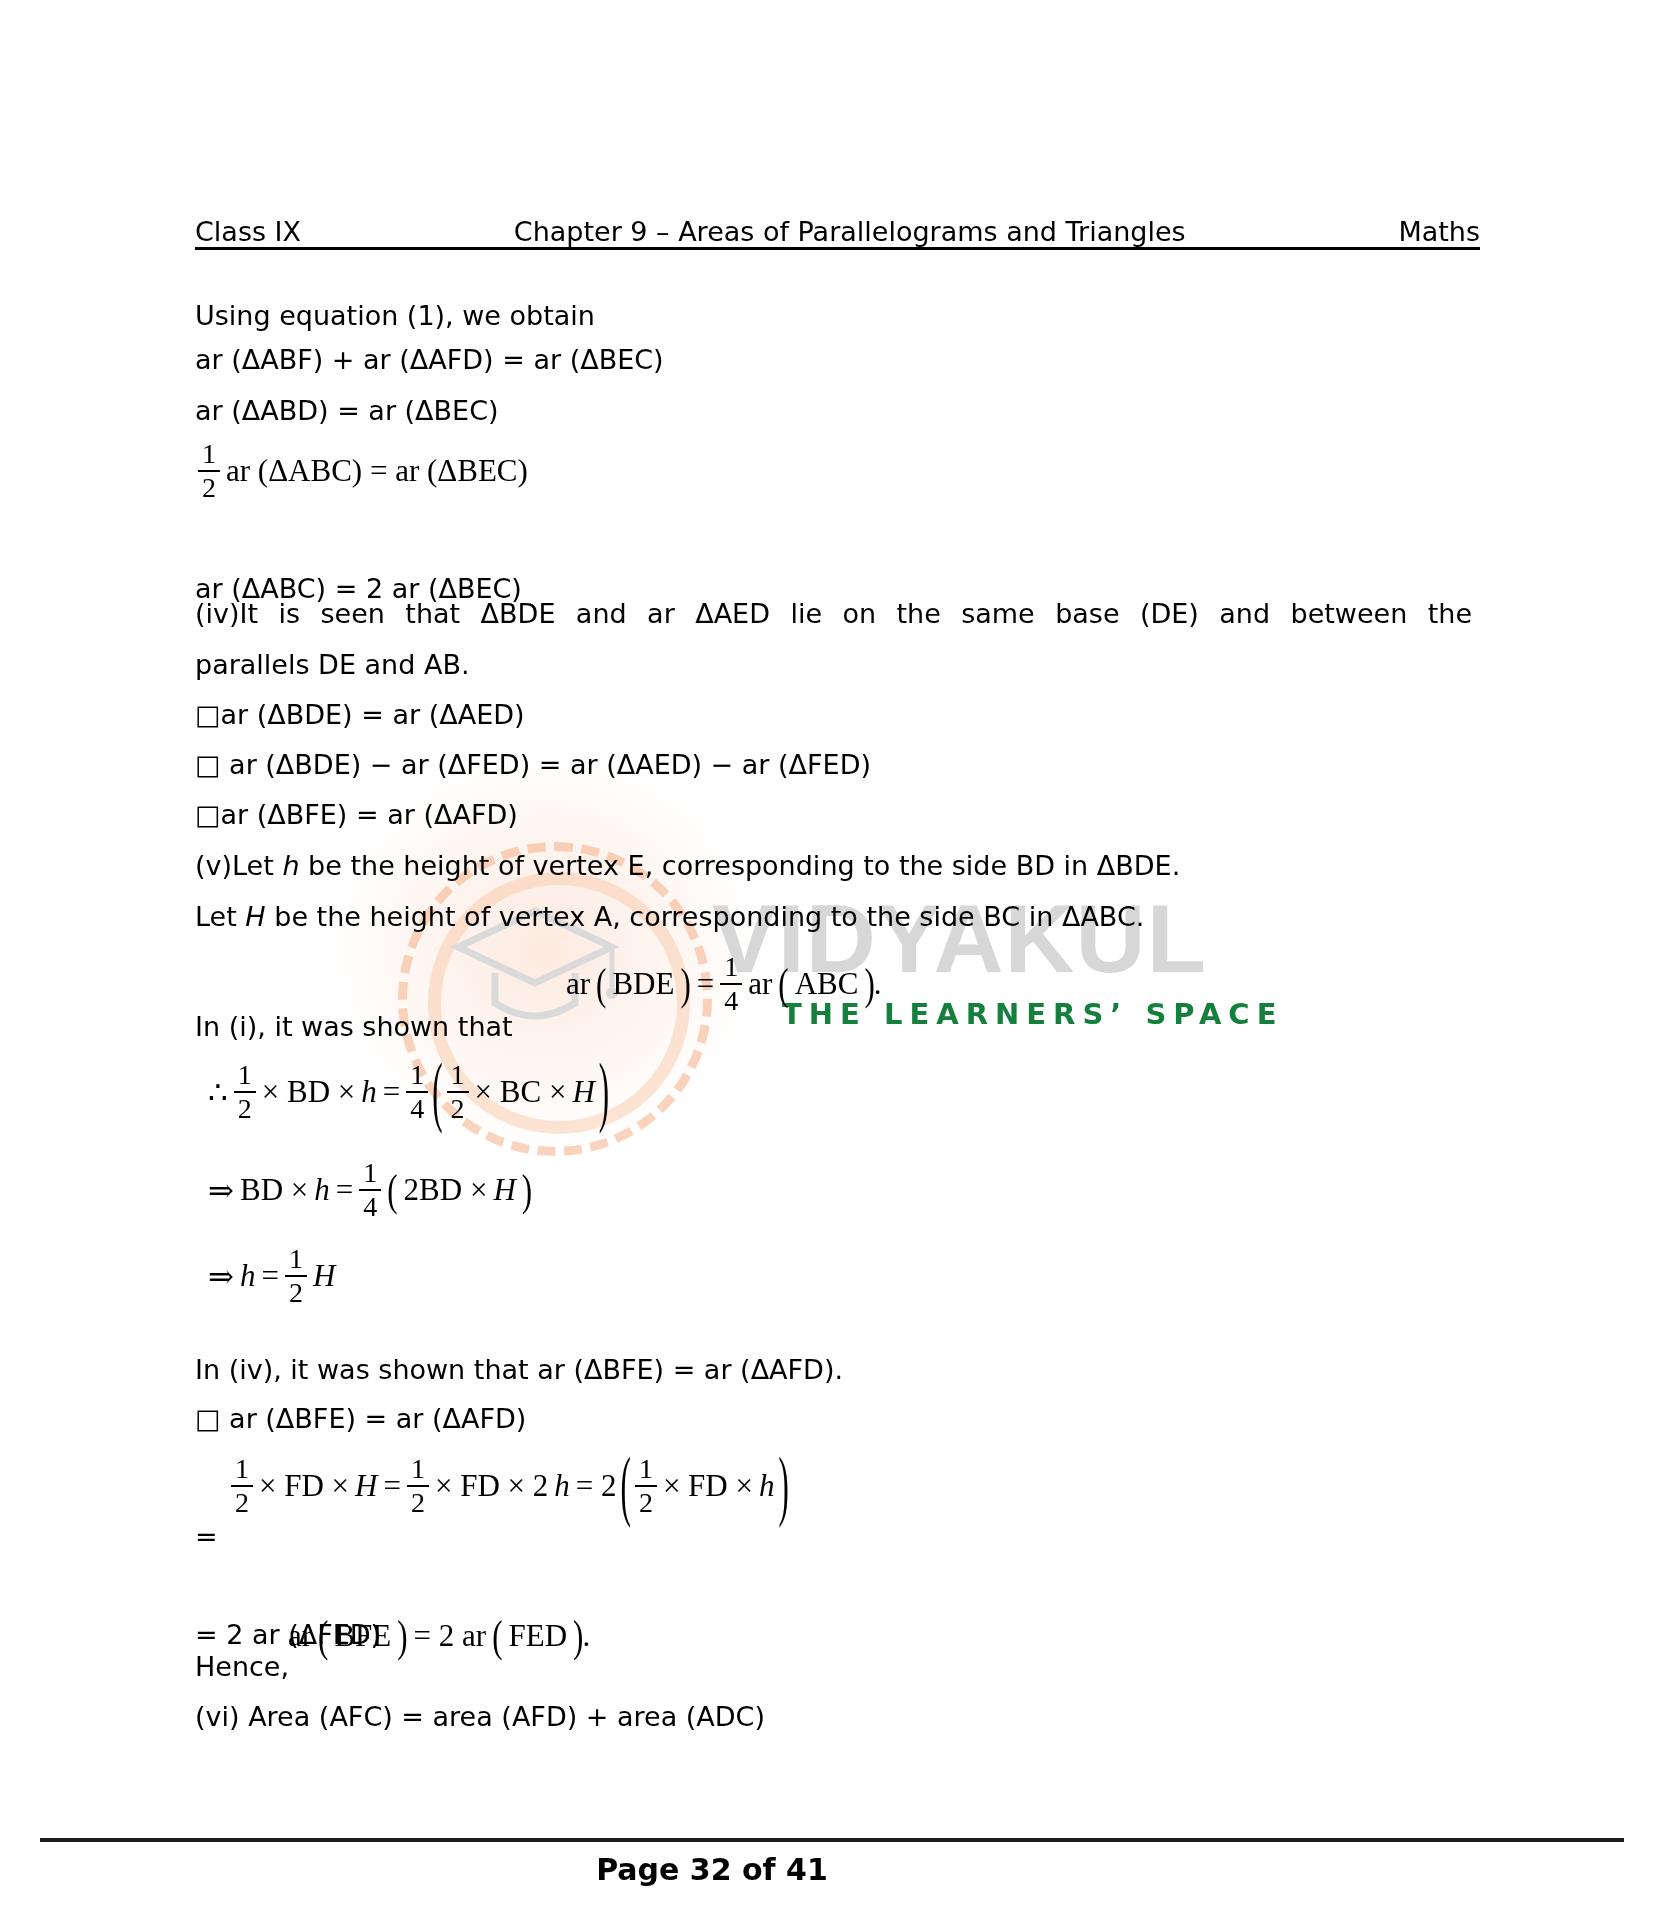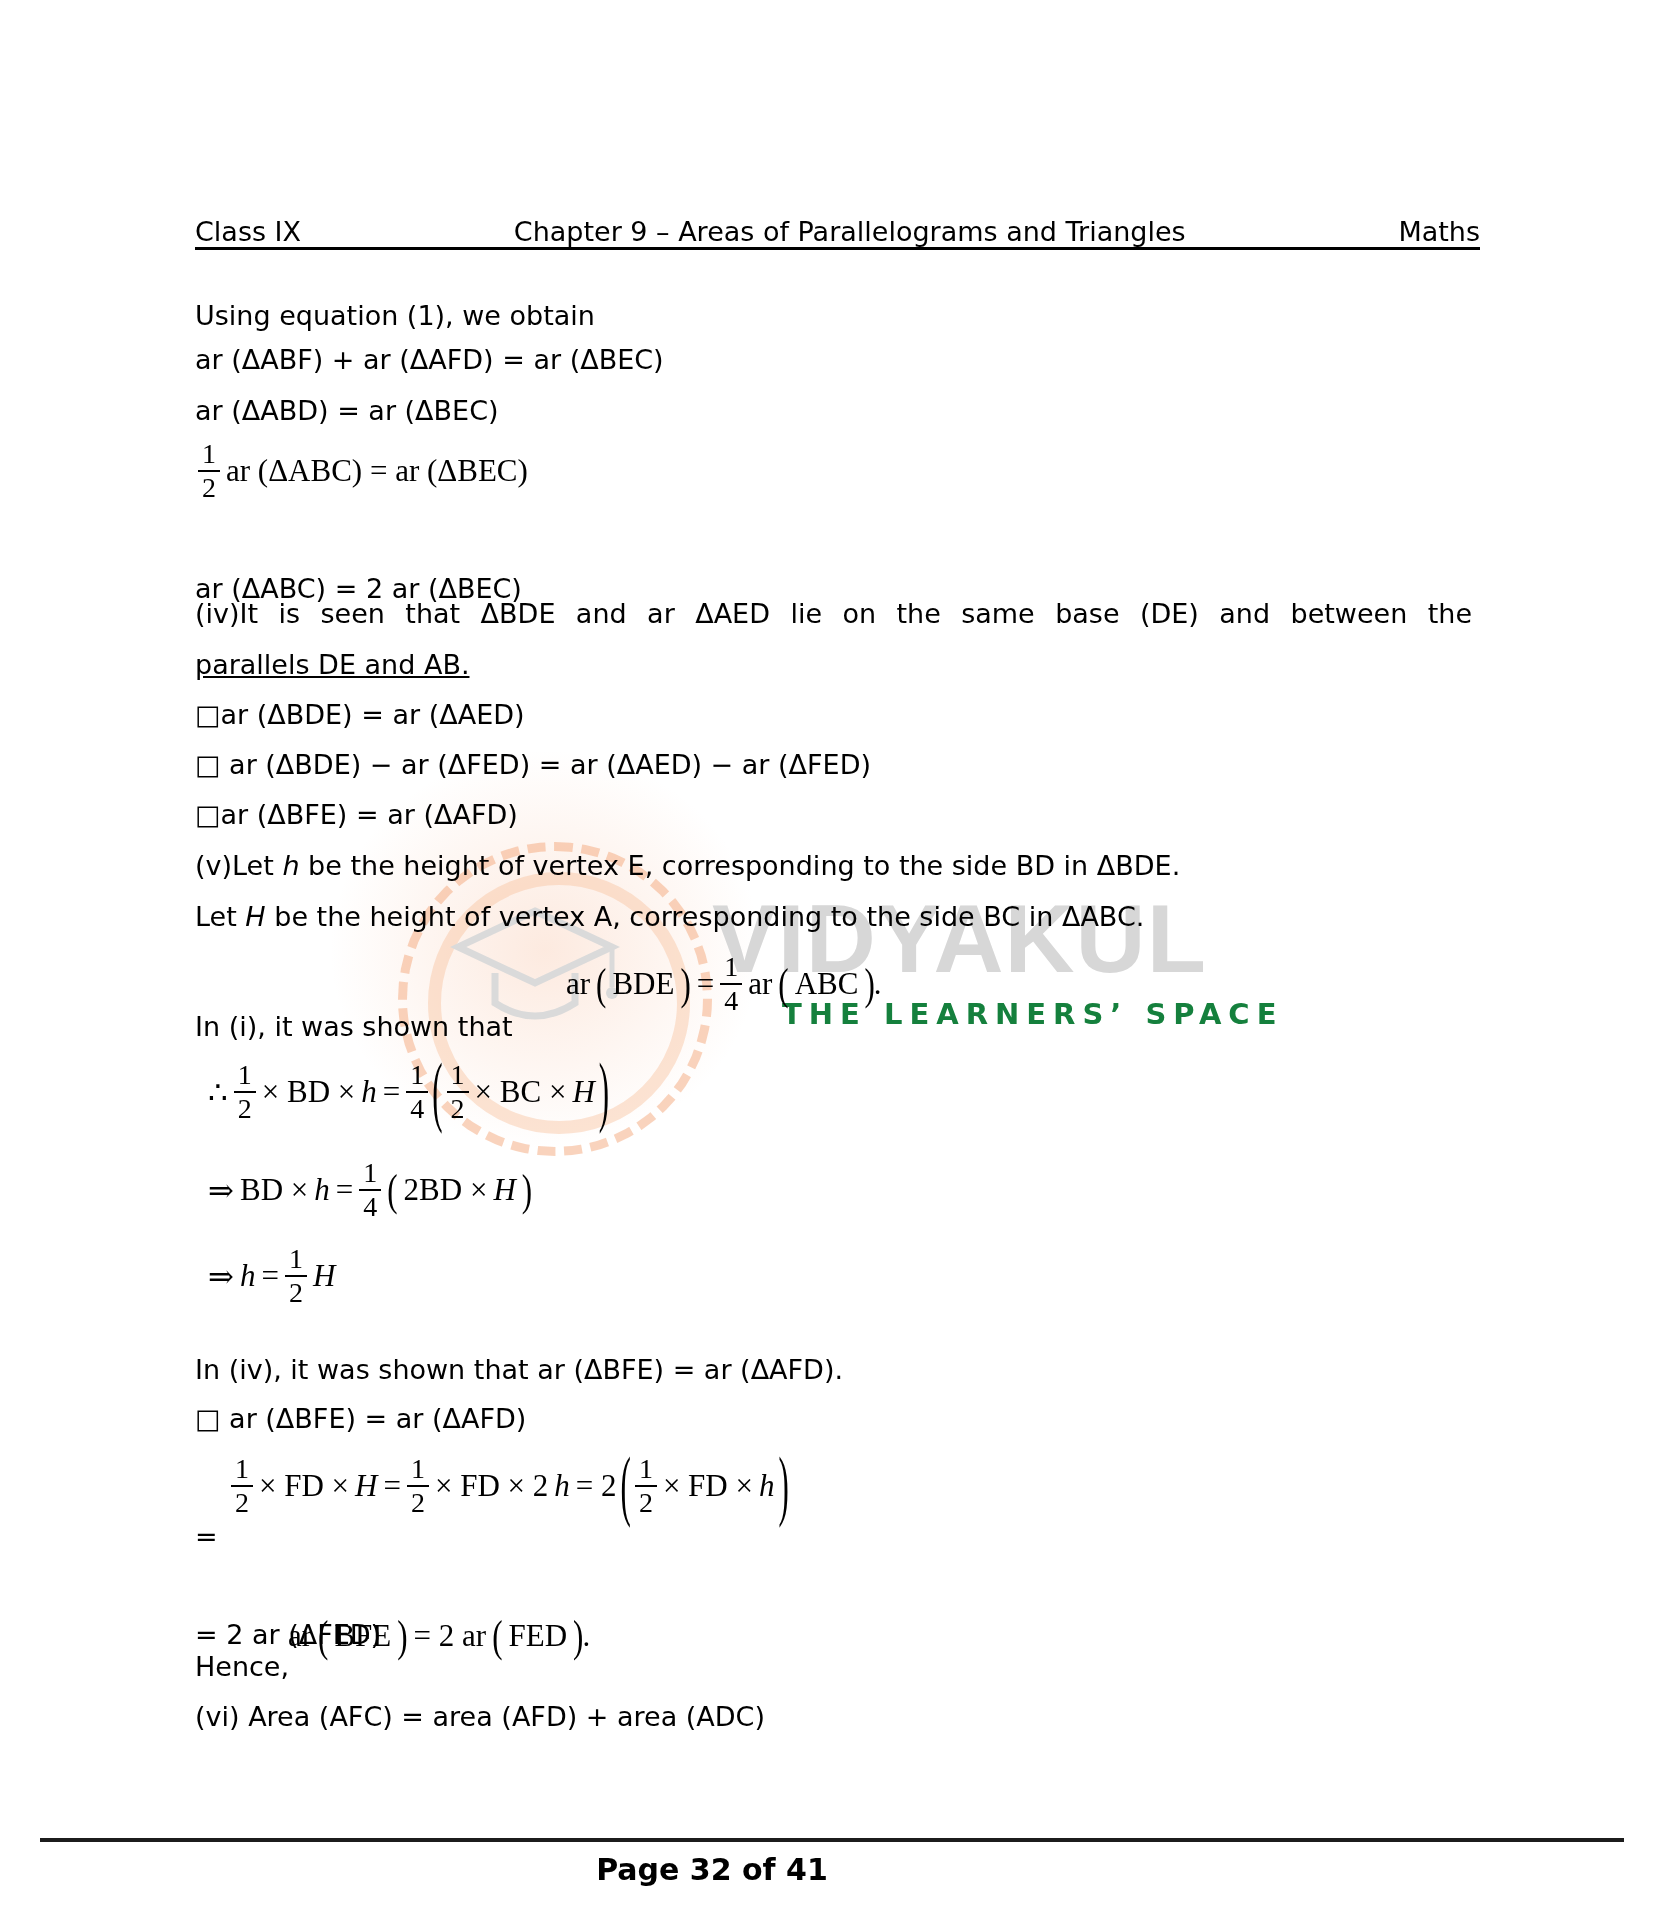--- a/index.html
+++ b/index.html
@@ -78,21 +78,21 @@
     <div class="abs sans" style="left:195px; top:341px;">ar (ΔABF) + ar (ΔAFD) = ar (ΔBEC)</div>
     <div class="abs sans" style="left:195px; top:392px;">ar (ΔABD) = ar (ΔBEC)</div>
 
     <div class="abs math" style="left:195px; top:439px;">
       <span class="frac"><span class="num">1</span><span class="den">2</span></span>
       <span>ar (ΔABC) = ar (ΔBEC)</span>
     </div>
 
     <div class="abs sans" style="left:195px; top:542px;margin-top:28px;">ar (ΔABC) = 2 ar (ΔBEC)</div>
     <div class="abs sans justify" style="left:195px; top:595px;">(iv)It is seen that ΔBDE and ar ΔAED lie on the same base (DE) and between the</div>
-    <div class="abs sans" style="left:195px; top:646px;text-decoration:underline;">parallels DE and AB.</div>
+    <div class="abs sans" style="left:195px; top:646px;">parallels DE and AB.</div>
     <div class="abs sans" style="left:195px; top:696px;">□ar (ΔBDE) = ar (ΔAED)</div>
     <div class="abs sans" style="left:195px; top:746px;">□ ar (ΔBDE) − ar (ΔFED) = ar (ΔAED) − ar (ΔFED)</div>
     <div class="abs sans" style="left:195px; top:796px;">□ar (ΔBFE) = ar (ΔAFD)</div>
 
     <div class="abs sans" style="left:195px; top:847px;"><span>(v)Let </span><span class="it">h</span><span> be the height of vertex E, corresponding to the side BD in ΔBDE.</span></div>
     <div class="abs sans" style="left:195px; top:898px;"><span>Let </span><span class="it">H</span><span> be the height of vertex A, corresponding to the side BC in ΔABC.</span></div>
 
     <div class="abs sans" style="left:195px; top:1008px;">In (i), it was shown that</div>
     <div class="abs math" style="left:563px; top:952px;">
       <span>ar</span>

